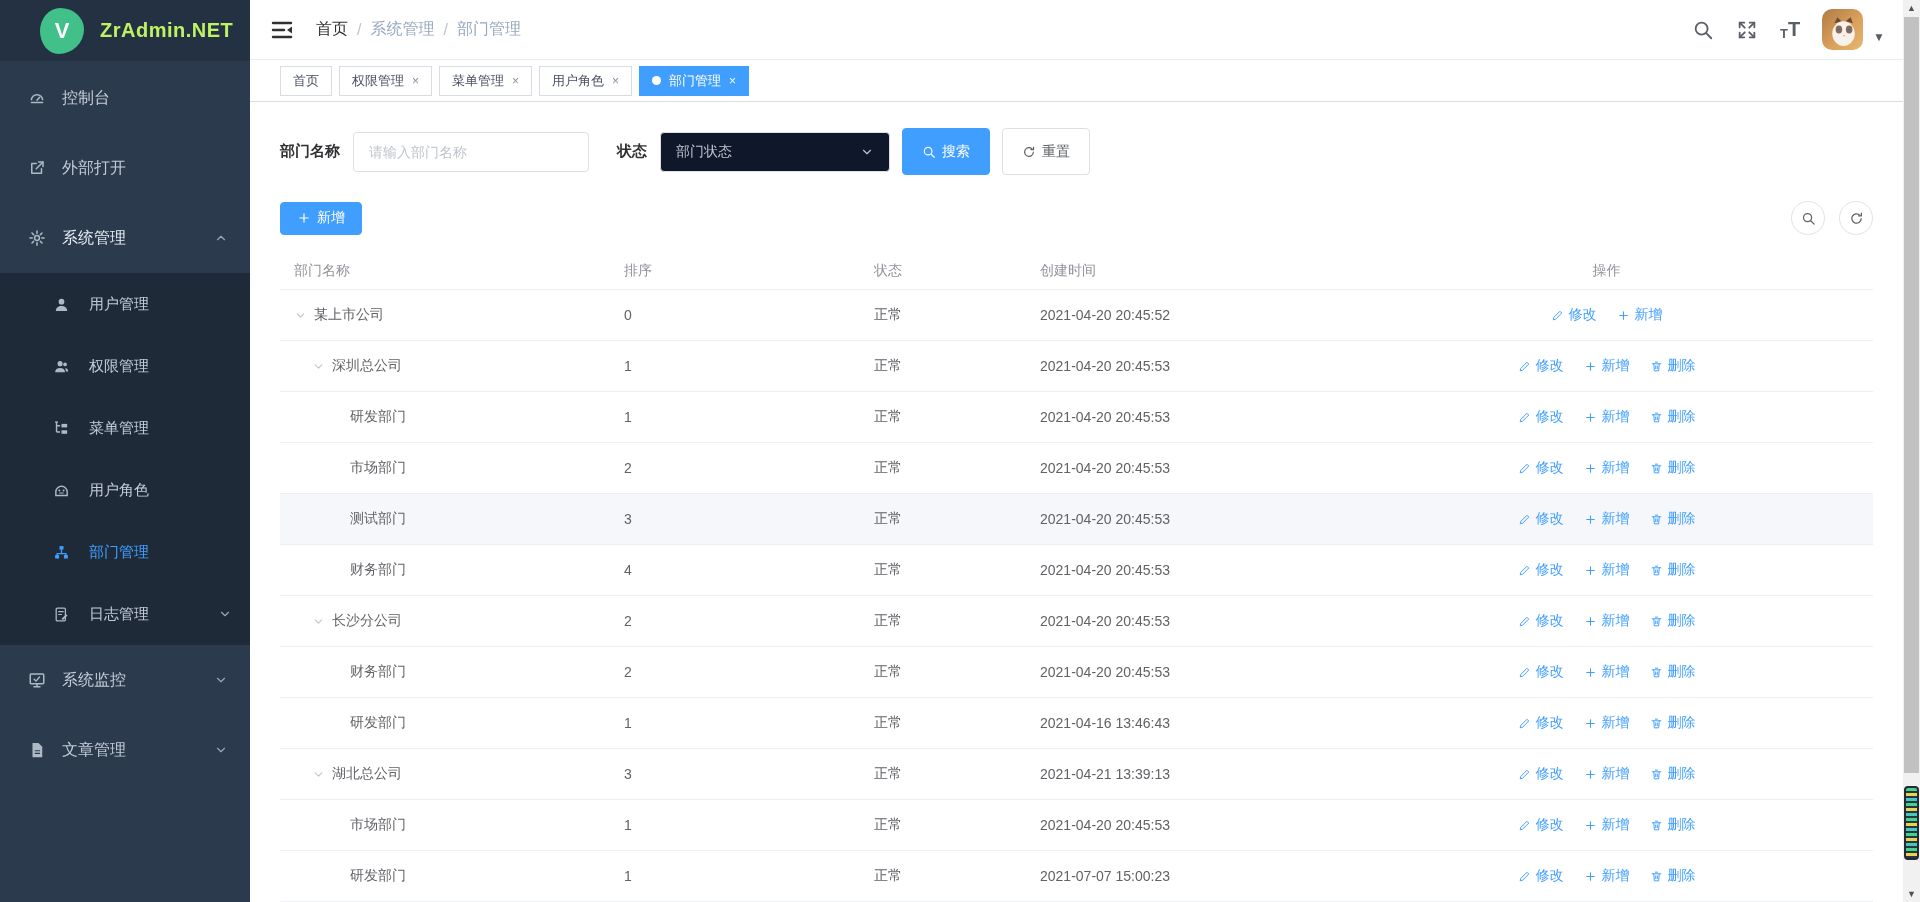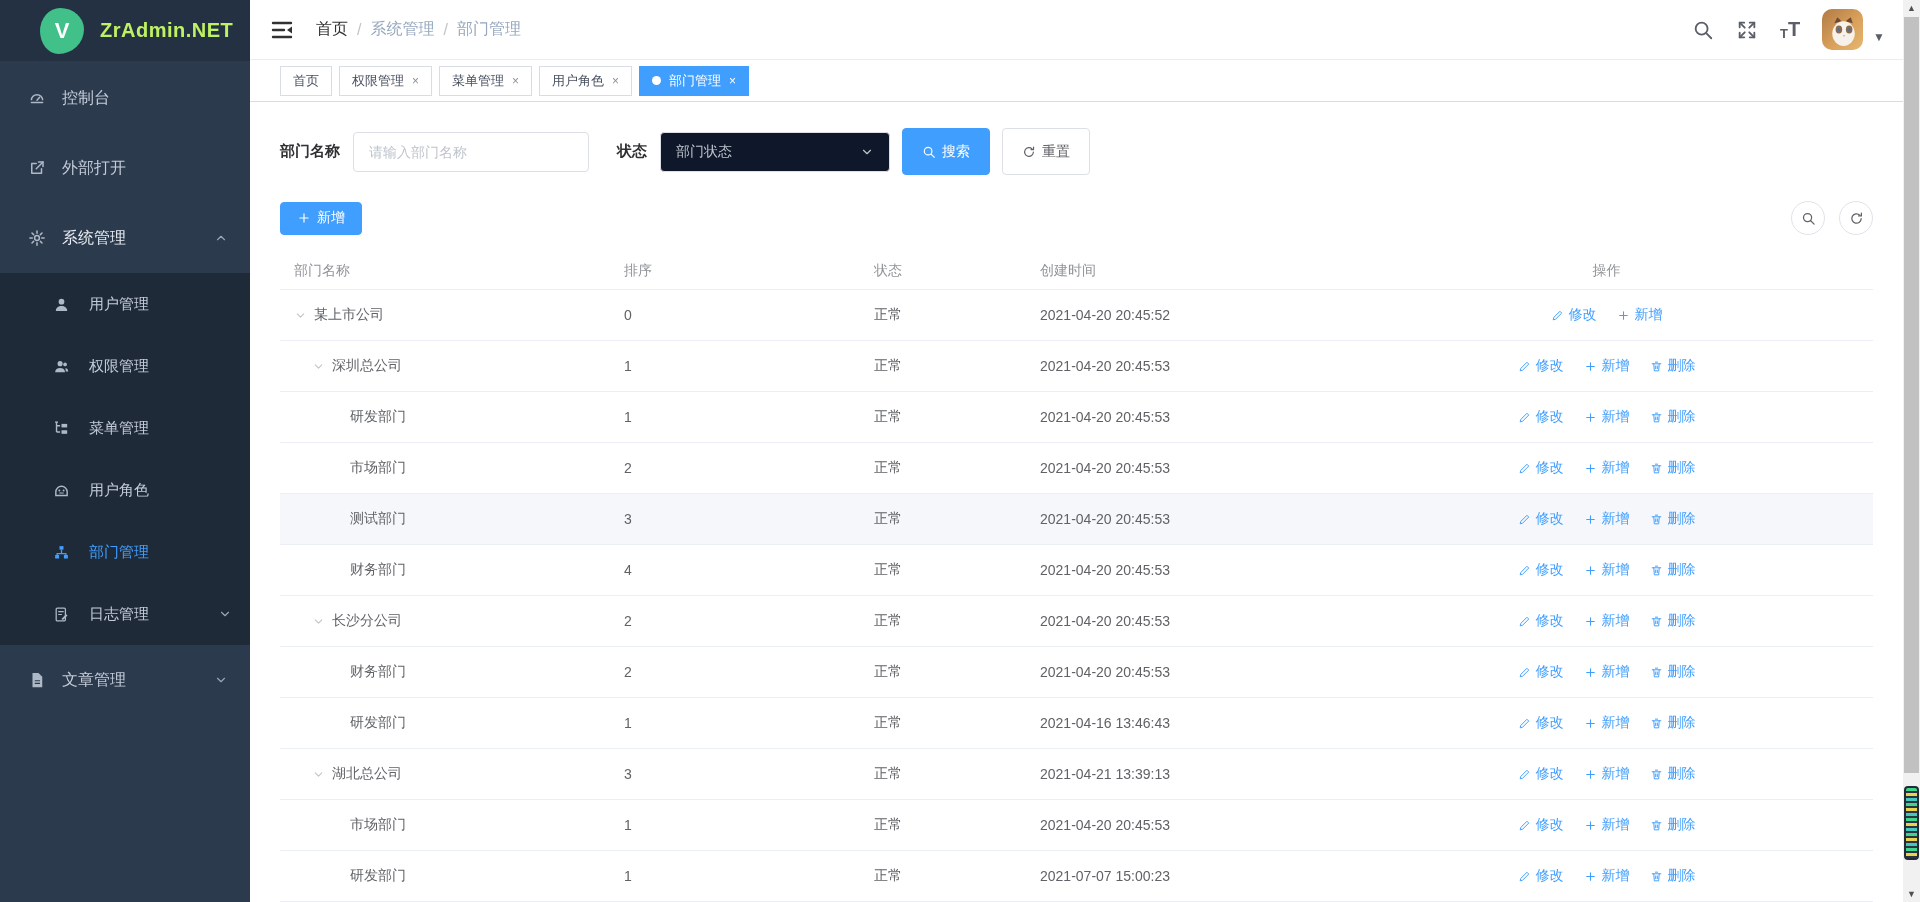--- a/index.html
+++ b/index.html
@@ -217,20 +217,31 @@
               <path d="M8 8h6.5M8 12h4" stroke="currentColor" stroke-width="1.6" stroke-linecap="round"></path>
               <path d="M12.5 17.5l6-6 2 2-6 6h-2z" fill="currentColor"></path>
             </svg>
           <span>日志管理</span>
           <svg class="chev" viewBox="0 0 24 24">
               <use href="#i-chev-down"></use>
             </svg>
         </div>
       </div>
 
+      <div class="m-item">
+        <svg class="mi" viewBox="0 0 24 24">
+            <rect x="3" y="4" width="18" height="13" rx="1.2" fill="none" stroke="currentColor" stroke-width="2"></rect>
+            <path d="M8.2 11l2.5 2.5 4.6-5.5" fill="none" stroke="currentColor" stroke-width="1.8" stroke-linecap="round" stroke-linejoin="round"></path>
+            <path d="M12 17v4M8 21h8" stroke="currentColor" stroke-width="2" stroke-linecap="round"></path>
+          </svg>
+        <span>系统监控</span>
+        <svg class="chev" viewBox="0 0 24 24">
+            <use href="#i-chev-down"></use>
+          </svg>
+      </div>
 
       <div class="m-item">
         <svg class="mi" viewBox="0 0 24 24">
             <path d="M6 2.5h8l5 5V21.5H6z" fill="currentColor"></path>
             <path d="M9 13h7M9 16.5h7" stroke="#2c3a4d" stroke-width="1.5"></path>
           </svg>
         <span>文章管理</span>
         <svg class="chev" viewBox="0 0 24 24">
             <use href="#i-chev-down"></use>
           </svg>

